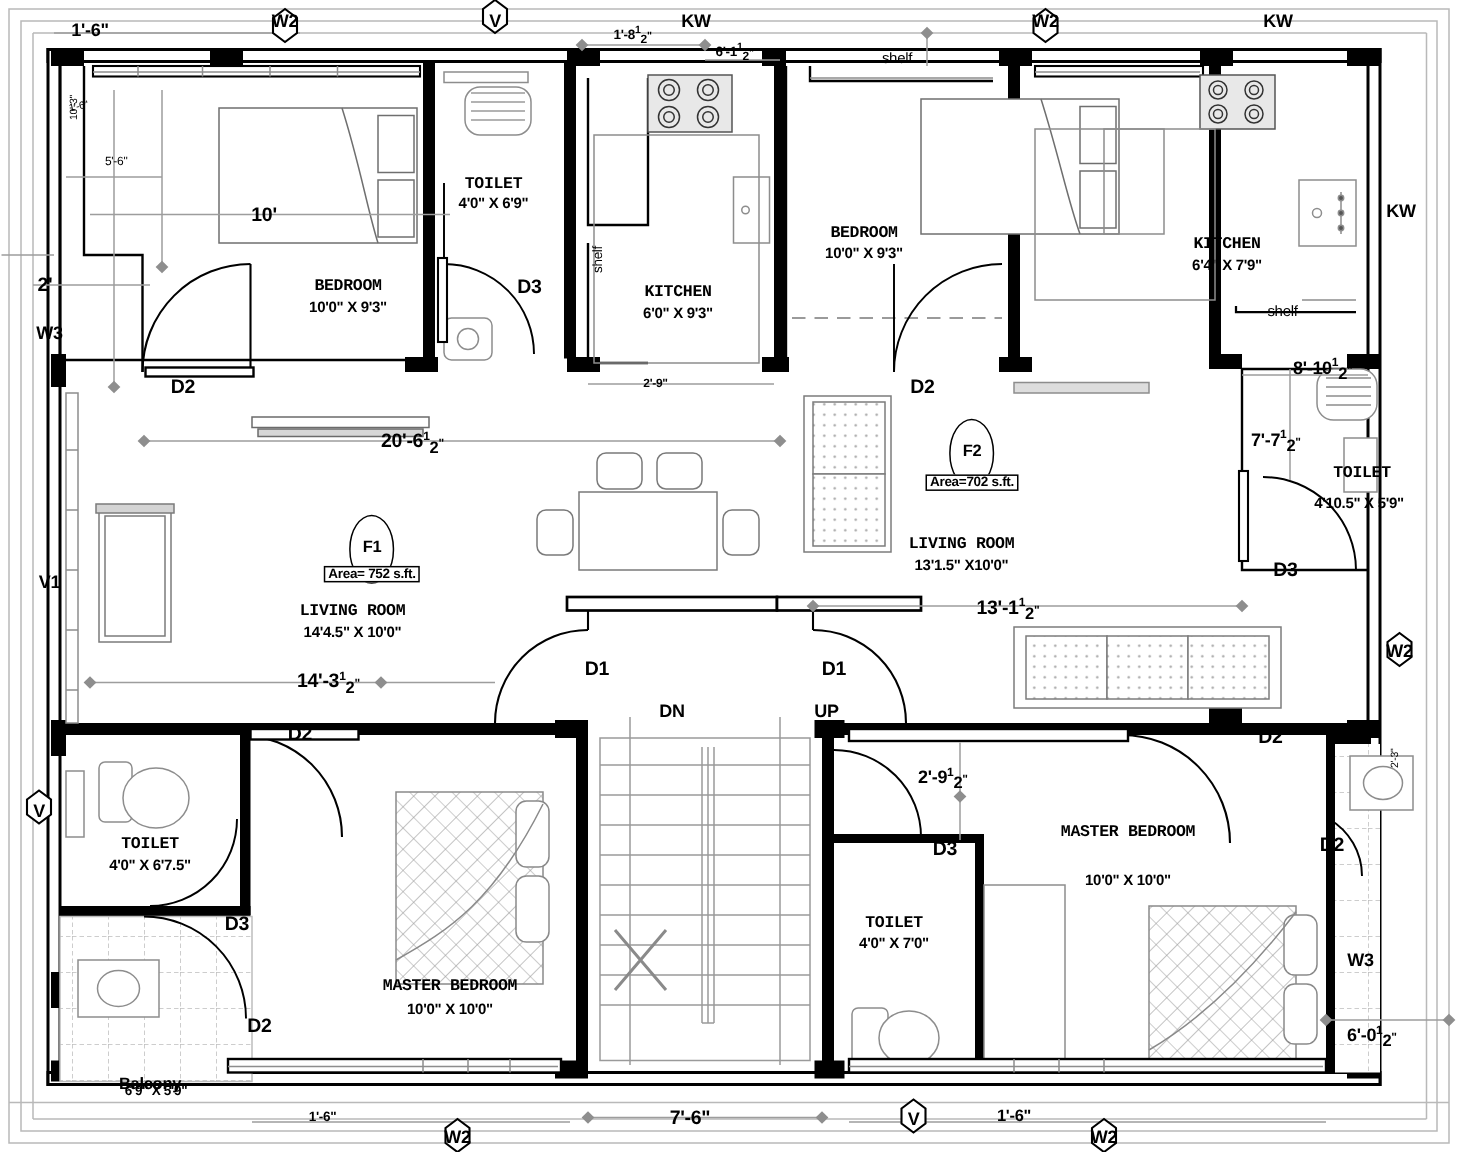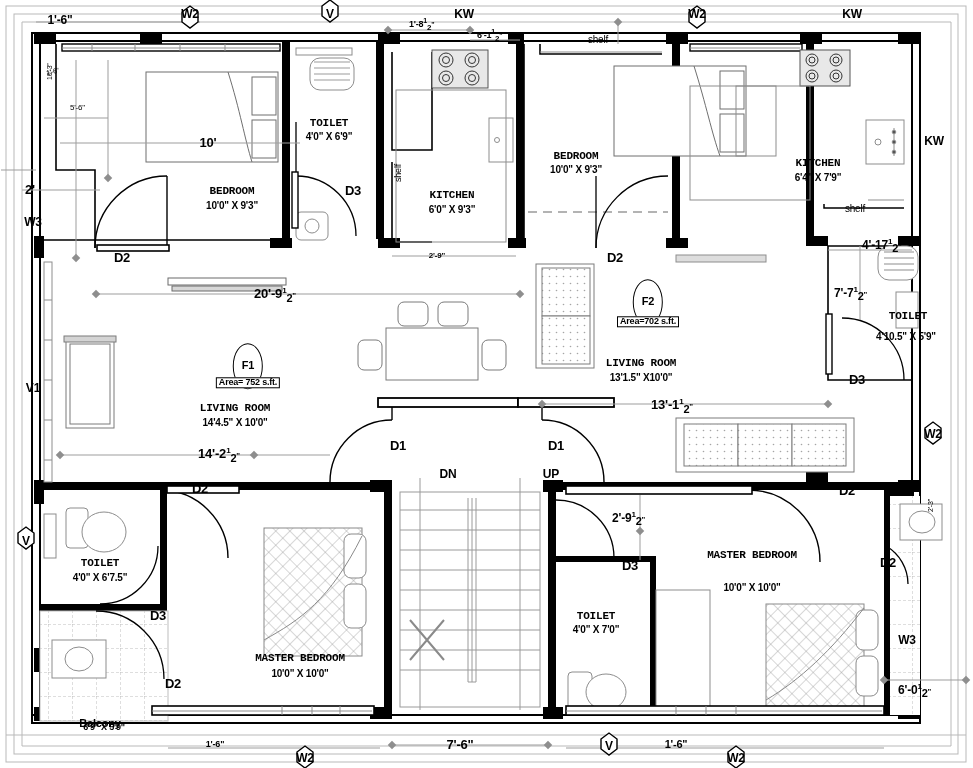--- a/index.html
+++ b/index.html
@@ -586,30 +586,30 @@
   <div class="lbl mark ctr" style="left:609px;top:746px;">V</div>
   <div class="lbl mark ctr" style="left:33px;top:222px;">W3</div>
   <div class="lbl mark ctr" style="left:33px;top:388px;">V1</div>
   <div class="lbl mark ctr" style="left:907px;top:640px;">W3</div>
   <div class="lbl mark ctr" style="left:464px;top:14px;">KW</div>
   <div class="lbl mark ctr" style="left:852px;top:14px;">KW</div>
   <div class="lbl mark ctr" style="left:934px;top:141px;">KW</div>
 
   <div class="lbl dim-lbl ctr" style="left:60px;top:20px;font-size:12px;">1'-6"</div>
   <div class="lbl dim-lbl" style="left:254px;top:287px;font-size:13px;">
-    <span>20'-9</span><sup style="font-size:8px;">1</sup><sub style="font-size:11px;">2</sub><span style="font-size:8px;">"</span>
+    <span>20'-6</span><sup style="font-size:8px;">1</sup><sub style="font-size:11px;">2</sub><span style="font-size:8px;">"</span>
   </div>
   <div class="lbl dim-lbl" style="left:198px;top:447px;font-size:13px;">
-    <span>14'-2</span><sup style="font-size:8px;">1</sup><sub style="font-size:11px;">2</sub><span style="font-size:8px;">"</span>
+    <span>14'-3</span><sup style="font-size:8px;">1</sup><sub style="font-size:11px;">2</sub><span style="font-size:8px;">"</span>
   </div>
   <div class="lbl dim-lbl" style="left:651px;top:398px;font-size:13px;">
     <span>13'-1</span><sup style="font-size:8px;">1</sup><sub style="font-size:11px;">2</sub><span style="font-size:8px;">"</span>
   </div>
   <div class="lbl dim-lbl" style="left:862px;top:238px;font-size:12px;">
-    <span>4'-17</span><sup style="font-size:8px;">1</sup><sub style="font-size:11px;">2</sub><span style="font-size:8px;">"</span>
+    <span>8'-10</span><sup style="font-size:8px;">1</sup><sub style="font-size:11px;">2</sub><span style="font-size:8px;">"</span>
   </div>
   <div class="lbl dim-lbl" style="left:834px;top:286px;font-size:12px;">
     <span>7'-7</span><sup style="font-size:8px;">1</sup><sub style="font-size:11px;">2</sub><span style="font-size:8px;">"</span>
   </div>
   <div class="lbl dim-lbl" style="left:612px;top:511px;font-size:12px;">
     <span>2'-9</span><sup style="font-size:8px;">1</sup><sub style="font-size:11px;">2</sub><span style="font-size:8px;">"</span>
   </div>
   <div class="lbl dim-lbl" style="left:898px;top:683px;font-size:12px;">
     <span>6'-0</span><sup style="font-size:8px;">1</sup><sub style="font-size:11px;">2</sub><span style="font-size:8px;">"</span>
   </div>
@@ -618,21 +618,21 @@
   </div>
   <div class="lbl dim-lbl" style="left:477px;top:28px;font-size:9px;">
     <span>6'-1</span><sup style="font-size:7px;">1</sup><sub style="font-size:8px;">2</sub><span style="font-size:7px;">"</span>
   </div>
 
   <div class="lbl dim-lbl ctr" style="left:30px;top:190px;font-size:13px;">2'</div>
   <div class="lbl tiny" style="left:46px;top:68px;transform:rotate(-12deg);">1'-6"</div>
   <div class="lbl tiny" style="left:46px;top:80px;transform:rotate(-90deg);transform-origin:left top;">10'-3"</div>
   <div class="lbl tiny" style="left:70px;top:104px;font-size:8px;">5'-6"</div>
 
-  <div class="lbl ctr" style="left:176px;top:143px;font-size:13px;margin-left:32px;">10'</div>
+  <div class="lbl ctr" style="left:176px;top:143px;font-size:13px;">10'</div>
 
   <div class="lbl dim-lbl ctr" style="left:460px;top:745px;font-size:13px;">7'-6"</div>
   <div class="lbl ctr" style="left:215px;top:745px;font-size:9px;">1'-6"</div>
   <div class="lbl ctr" style="left:676px;top:745px;font-size:11px;">1'-6"</div>
   <div class="lbl ctr" style="left:437px;top:256px;font-size:8px;">2'-9"</div>
   <div class="lbl tiny" style="left:927px;top:512px;transform:rotate(-90deg);transform-origin:left top;">2'-3"</div>
 
   <div class="lbl tiny ctr" style="left:598px;top:40px;font-size:10px;font-weight:normal;">shelf</div>
   <div class="lbl tiny ctr" style="left:855px;top:209px;font-size:10px;font-weight:normal;">shelf</div>
   <div class="lbl tiny" style="left:394px;top:182px;font-size:9px;font-weight:normal;transform:rotate(-90deg);transform-origin:left top;">shelf</div>

